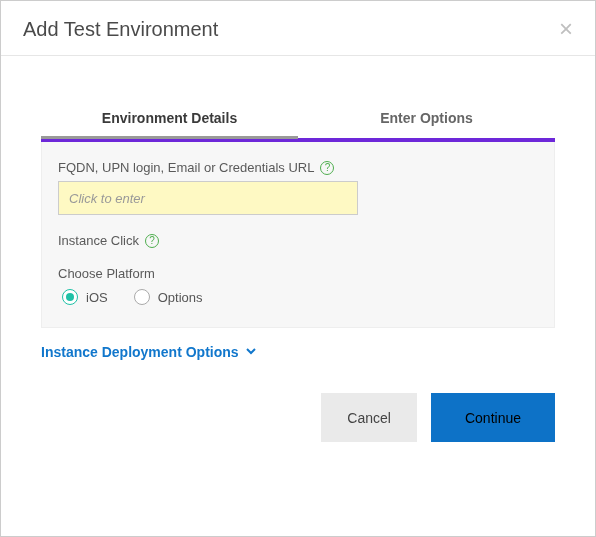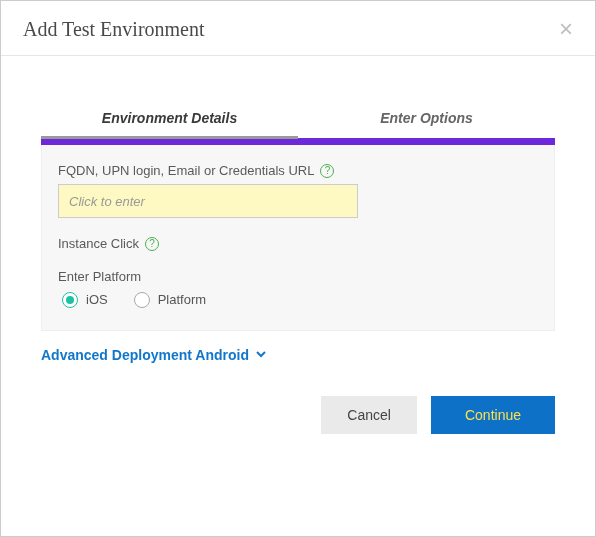--- a/index.html
+++ b/index.html
@@ -16,21 +16,20 @@
     display: flex;
     justify-content: space-between;
     align-items: center;
     padding: 16px 22px 14px 22px;
     border-bottom: 1px solid #e6e6e6;
   }
   .title {
     font-size: 20px;
     color: #4a4a4a;
     font-weight: 400;
-    font-family: Liberation Serif, serif;
   }
   .close {
     font-size: 24px;
     color: #bfbfbf;
     cursor: pointer;
     line-height: 1;
   }
   .content {
     padding: 24px 40px 10px 40px;
   }
@@ -40,22 +39,21 @@
     border: 2px solid #1fc1a6;
     padding: 0 10px;
     font-size: 14px;
     color: #333;
     outline: none;
   }
   .name-input::placeholder { color:#888; font-style: italic; }
   .tabs {
     display: flex;
     margin-top: 22px;
-    border-bottom: 7px solid #6d28d9;
-    font-style: italic;
+    border-bottom: 4px solid #6d28d9;
   }
   .tab {
     flex: 1;
     text-align: center;
     padding: 8px 0 10px 0;
     font-size: 14px;
     color: #666;
     cursor: pointer;
     font-weight: 600;
   }
@@ -94,21 +92,21 @@
     height: 34px;
     border: 1px solid #ccc;
     background: #fef9c3;
     padding: 0 10px;
     font-size: 13px;
     color: #333;
   }
   .text-input::placeholder { color:#999; font-style: italic; }
   .field-group { margin-bottom: 18px; }
   .radio-row { display: flex; gap: 26px; margin-top: 8px; padding-left: 4px; }
-  .radio-item { display: flex; gap: 8px; cursor: pointer; }
+  .radio-item { display: flex; align-items: center; gap: 8px; cursor: pointer; }
   .radio-outer {
     width: 16px; height: 16px; border: 1px solid #aaa;
     border-radius: 50%; display:flex; align-items:center; justify-content:center;
     background: #fff;
   }
   .radio-outer.sel { border-color: #1fc1a6; }
   .radio-inner {
     width: 8px; height: 8px; border-radius: 50%; background: #1fc1a6;
   }
   .radio-label { font-size: 13px; color: #555; }
@@ -123,28 +121,28 @@
     gap: 6px;
   }
   .chev { font-size: 12px; }
   .footer {
     display: flex;
     justify-content: flex-end;
     gap: 14px;
     padding: 22px 40px 0 40px;
   }
   .btn {
-    height: 38px;
+    height: 49px;
     padding: 0 26px;
     font-size: 14px;
     border: none;
     cursor: pointer;
   }
   .btn-cancel { background: #eaeaea; color: #444; }
-  .btn-primary { background: #0d72c7; color: #fde047; padding: 0 34px; }
+  .btn-primary { background: #0d72c7; color: #000000; padding: 0 34px; }
 </style>
 </head>
 <body>
 
 <div class="header">
   <div class="title">Add Test Environment</div>
   <div class="close">×</div>
 </div>
 
 <div class="content">
@@ -167,40 +165,40 @@
 
     <div class="field-group">
       <div class="field-label">
         <span>Instance Click</span>
         <span class="help">?</span>
       </div>
     </div>
 
     <div class="field-group" style="margin-bottom:0">
       <div class="field-label">
-        <span>Enter Platform</span>
+        <span>Choose Platform</span>
       </div>
       <div class="radio-row">
         <div class="radio-item">
           <span class="radio-outer sel">
               <span class="radio-inner"></span>
             </span>
           <span class="radio-label">iOS</span>
         </div>
         <div class="radio-item">
           <span class="radio-outer"></span>
-          <span class="radio-label">Platform</span>
+          <span class="radio-label">Options</span>
         </div>
       </div>
     </div>
 
   </div>
 
   <div class="advanced">
-    <span>Advanced Deployment Android</span>
+    <span>Instance Deployment Options</span>
     <span class="chev">
       <svg width="12" height="12" viewBox="0 0 12 12">
           <path d="M2 4 L6 8 L10 4" fill="none" stroke="#1177cc" stroke-width="2"></path>
         </svg>
     </span>
   </div>
 
 </div>
 
 <div class="footer">

